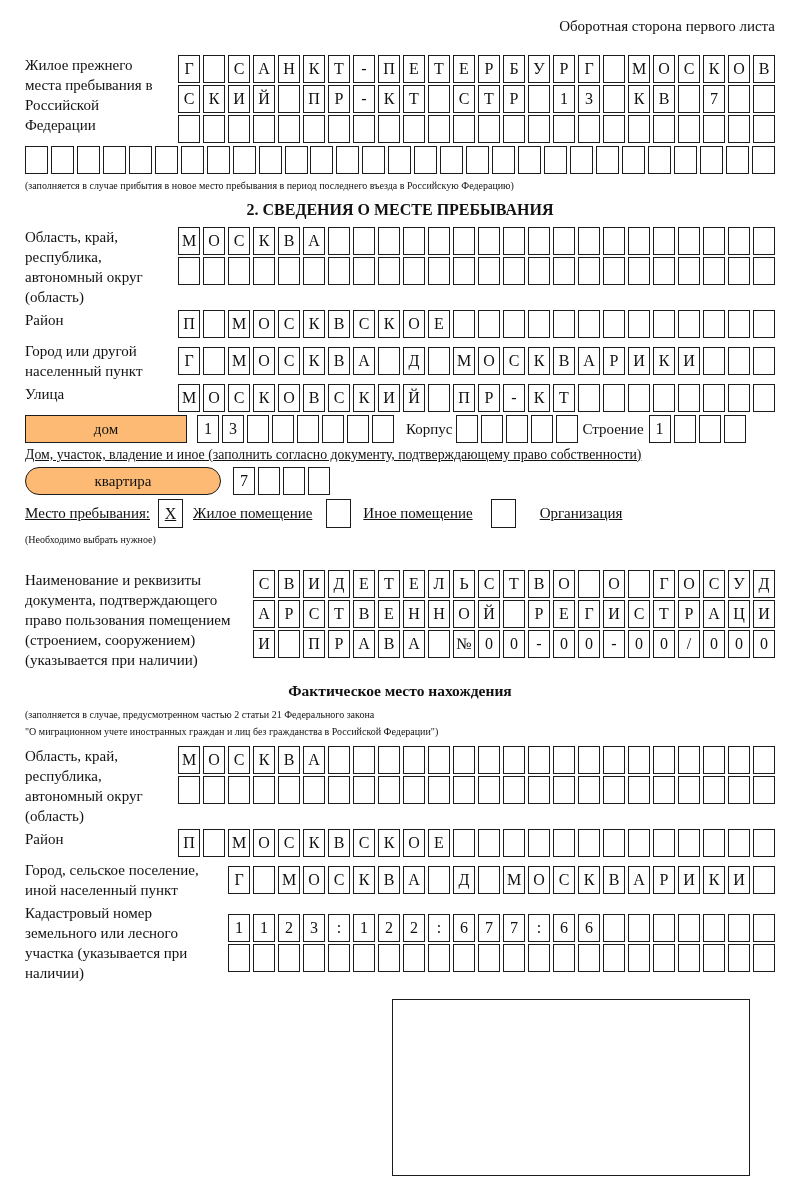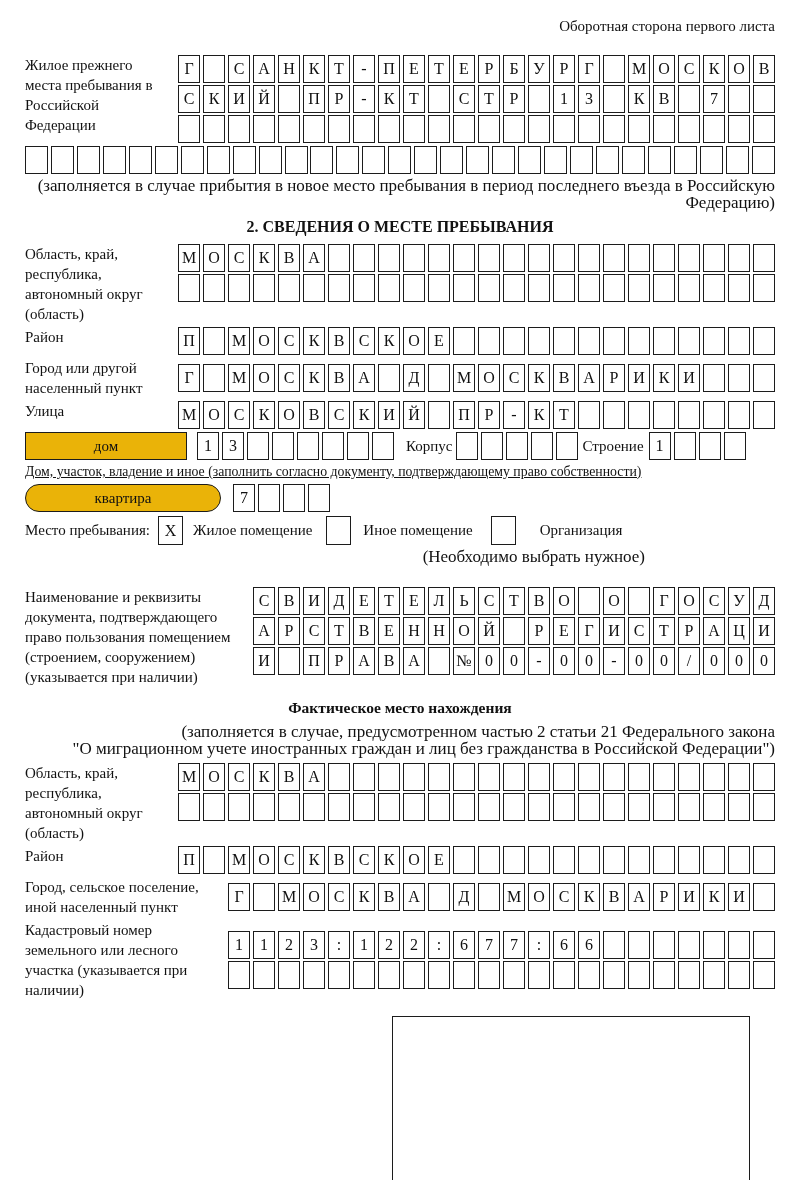--- a/index.html
+++ b/index.html
@@ -23,31 +23,31 @@
   .cell{
     box-sizing:border-box;flex:none;
     width:22px;height:28px;
     border:1.6px solid #1c1c1c;
     display:flex;align-items:center;justify-content:center;
     font-size:16px;line-height:1;background:#fff;
   }
   .boxrow.full{width:750px;justify-content:space-between;gap:0;margin:2px 0 3px 0;}
   .boxrow.full .cell{width:23px;}
 
-  .small-note{font-size:17px;text-align:right;line-height:17px;}
+  .small-note{font-size:10px;text-align:left;line-height:17px;}
   .caption{font-size:13.8px;line-height:17px;margin:1px 0 4px 8px;text-decoration:underline;}
   .center-bold{text-align:center;font-weight:bold;font-size:16px;}
   .sec-title{margin:7px 0 8px 0;text-align:center;}
   .actual-title{margin:12px 0 6px 0;font-size:15.5px;}
 
   .named-box{
     box-sizing:border-box;flex:none;
     border:1.6px solid #1c1c1c;height:28px;
     display:flex;align-items:center;justify-content:center;
-    font-size:15px;background:#eab308;
+    font-size:15px;background:#fdba74;
   }
   .inline-row{display:flex;align-items:center;margin-bottom:3px;}
   .inline-txt{font-size:15px;flex:none;}
 
   .checkcell{
     box-sizing:border-box;flex:none;
     width:25px;height:29px;border:1.6px solid #1c1c1c;
     display:flex;align-items:center;justify-content:center;
     font-size:16px;background:#fff;
   }
@@ -372,21 +372,21 @@
   <div class="inline-row">
     <div class="named-box" style="width:196px;border-radius:14px;">квартира</div>
     <div class="boxrow" style="margin-left:12px;">
         <span class="cell">7</span>
         <span class="cell"></span>
         <span class="cell"></span>
         <span class="cell"></span>
       </div>
   </div>
 
-  <div class="inline-row" style="margin-top:4px;">
+  <div class="inline-row" style="margin-top:4px;text-decoration:underline;">
     <div class="inline-txt">Место пребывания:</div>
     <div class="checkcell" style="margin-left:8px;">X</div>
     <div class="inline-txt" style="margin-left:10px;">Жилое помещение</div>
     <div class="checkcell" style="margin-left:14px;"></div>
     <div class="inline-txt" style="margin-left:12px;">Иное помещение</div>
     <div class="checkcell" style="margin-left:18px;"></div>
     <div class="inline-txt" style="margin-left:24px;">Организация</div>
   </div>
   <div class="small-note" style="width:620px;">(Необходимо выбрать нужное)</div>
 

